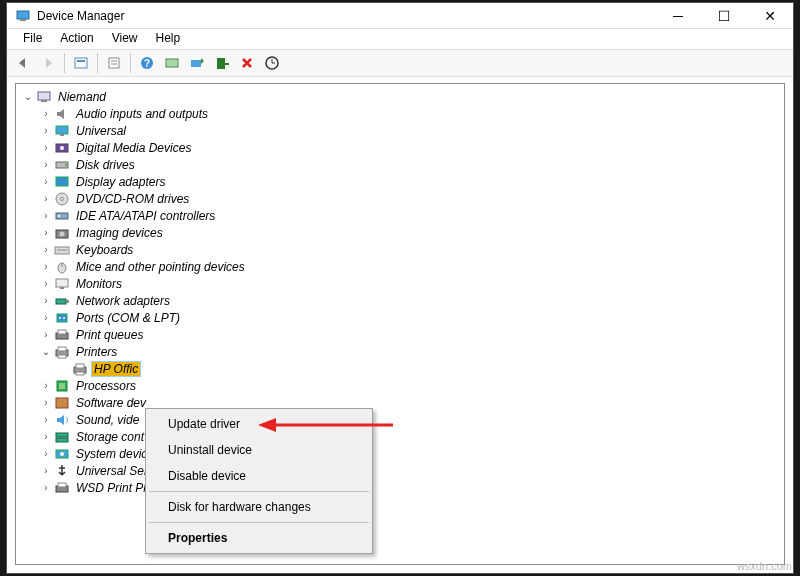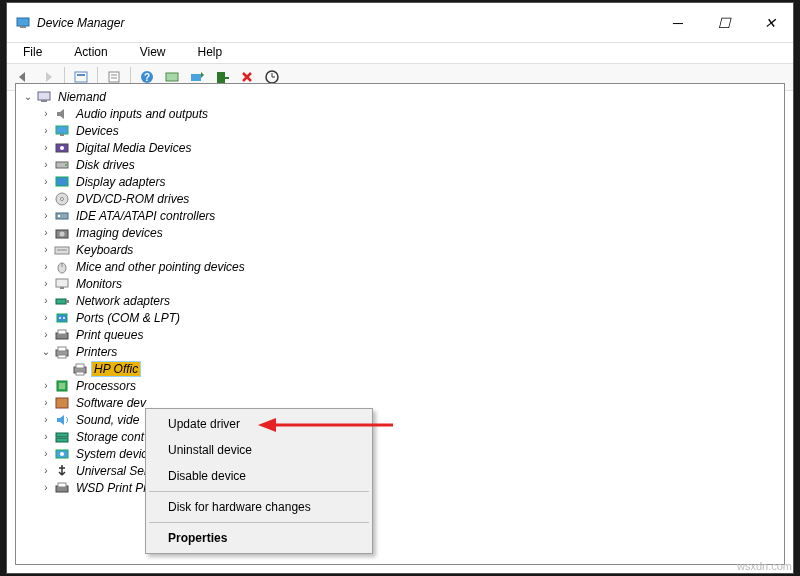--- a/index.html
+++ b/index.html
@@ -1,23 +1,23 @@
 <!DOCTYPE html>
 <html><head>
 <meta charset="utf-8">
 <style>
 * { box-sizing: border-box; margin: 0; padding: 0; font-family: "Segoe UI", Tahoma, sans-serif; }
 body { background: #1a1a1a; width: 800px; height: 576px; position: relative; overflow: hidden; }
 .window { position: absolute; top: 2px; left: 6px; width: 788px; height: 572px; background: #fff; border: 1px solid #555; box-shadow: 0 0 4px rgba(0,0,0,0.3); }
-.titlebar { height: 40px; display: flex; align-items: center; padding-left: 8px; border-bottom: 1px solid #e0e0e0; font-style: italic; }
+.titlebar { height: 26px; display: flex; align-items: center; padding-left: 8px; border-bottom: 1px solid #e0e0e0; }
 .titlebar-icon { width: 16px; height: 16px; margin-right: 6px; }
 .titlebar-text { font-size: 12px; flex: 1; }
 .win-controls { display: flex; }
 .win-btn { width: 46px; height: 30px; display: flex; align-items: center; justify-content: center; font-size: 14px; font-family: Arial; cursor: default; }
-.menubar { height: 20px; display: flex; padding-left: 8px; gap: 16px; font-size: 12px; }
+.menubar { height: 20px; display: flex; padding-left: 8px; gap: 2px; font-size: 12px; }
 .menu-item { padding: 2px 8px; cursor: default; }
 .toolbar { height: 28px; border-top: 1px solid #e0e0e0; border-bottom: 1px solid #e0e0e0; background: #f8f8f8; display: flex; align-items: center; padding-left: 4px; gap: 1px; }
 .tb-btn { width: 24px; height: 24px; display: flex; align-items: center; justify-content: center; border: 1px solid transparent; cursor: default; }
 .tb-sep { width: 1px; height: 20px; background: #ccc; margin: 0 3px; }
 .content { position: absolute; top: 80px; left: 8px; right: 8px; bottom: 8px; border: 1px solid #888; overflow: hidden; background: #fff; }
 .tree { padding: 4px 0; font-size: 12px; }
 .tree-row { height: 17px; display: flex; align-items: center; white-space: nowrap; cursor: default; }
 .tree-row.selected .label { background: #eab308; outline: 1px solid #99d1ff; }
 .expander { width: 16px; text-align: center; font-size: 10px; color: #555; font-family: Arial; user-select: none; }
 .node-icon { width: 16px; height: 16px; display: flex; align-items: center; justify-content: center; margin-right: 4px; }
@@ -145,21 +145,21 @@
           <span class="label">Audio inputs and outputs</span>
         </div>
         <div class="tree-row indent-1">
           <span class="expander">›</span>
           <span class="node-icon">
             <svg width="16" height="16">
               <rect x="2" y="3" width="12" height="8" fill="#4aa3df" stroke="#2a6"></rect>
               <rect x="6" y="11" width="4" height="2" fill="#888"></rect>
             </svg>
           </span>
-          <span class="label">Devices</span>
+          <span class="label">Universal</span>
         </div>
         <div class="tree-row indent-1">
           <span class="expander">›</span>
           <span class="node-icon">
             <svg width="16" height="16">
               <rect x="2" y="4" width="12" height="8" fill="#6a4aa0" stroke="#444"></rect>
               <circle cx="8" cy="8" r="2" fill="#fff"></circle>
             </svg>
           </span>
           <span class="label">Digital Media Devices</span>

